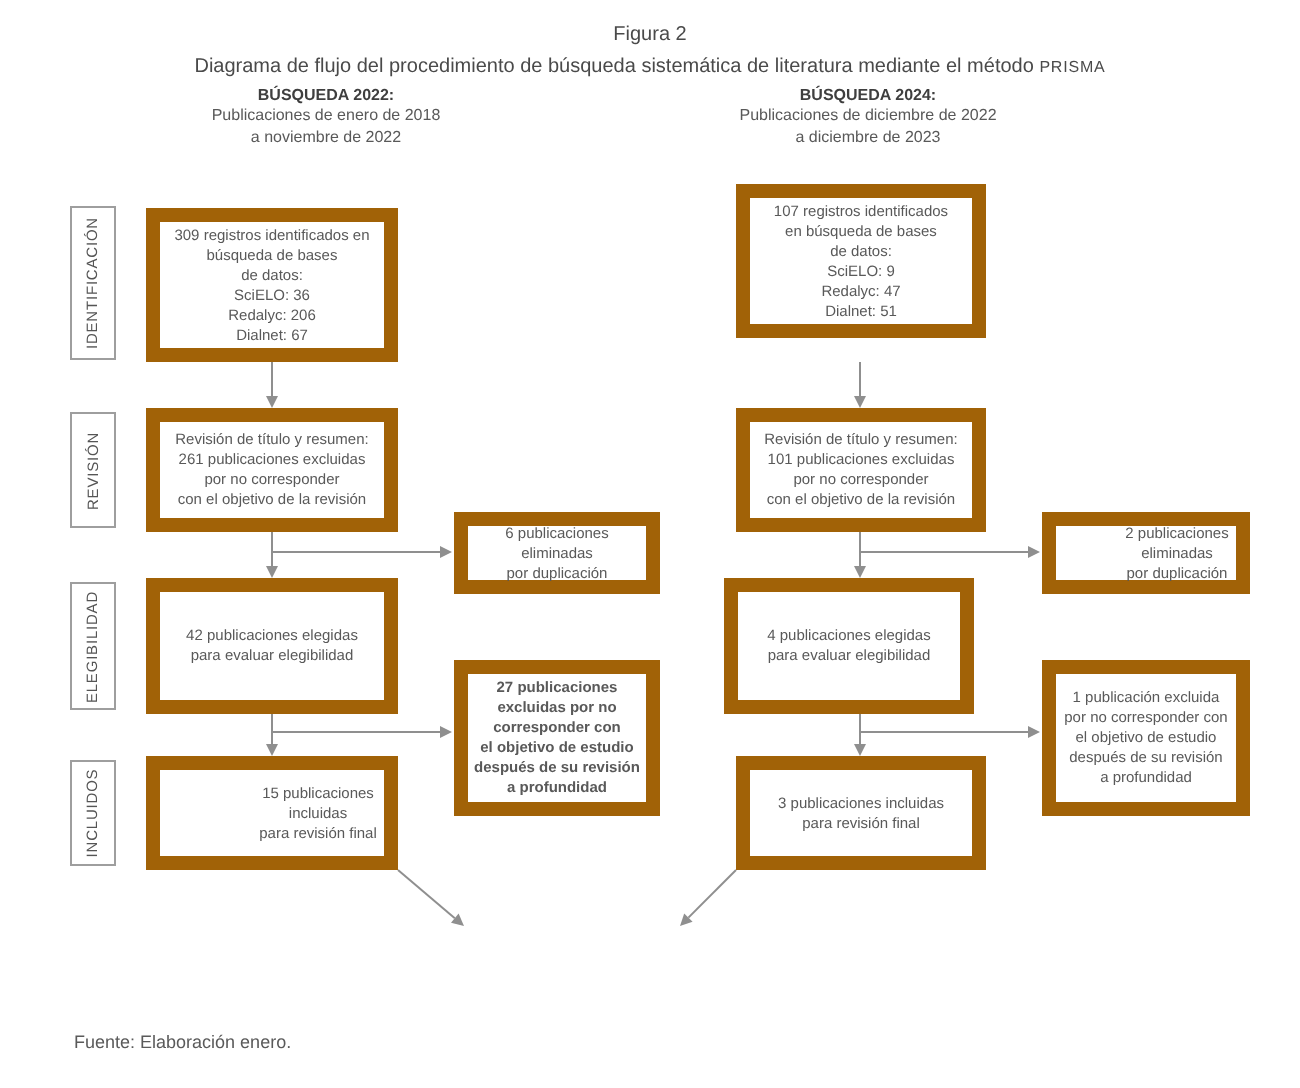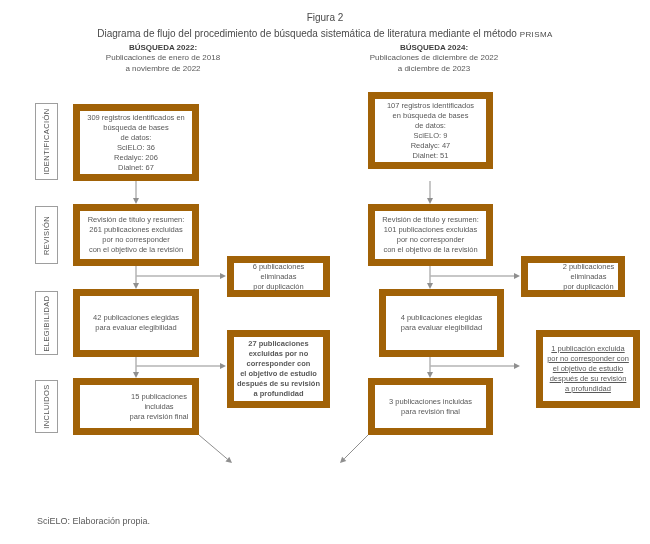--- a/index.html
+++ b/index.html
@@ -132,29 +132,29 @@
   <div class="abs fbox" style="left:368px;top:92px;width:125px;height:77px;">107 registros identificados
 en búsqueda de bases
 de datos:
 SciELO: 9
 Redalyc: 47
 Dialnet: 51</div>
   <div class="abs fbox" style="left:368px;top:204px;width:125px;height:62px;">Revisión de título y resumen:
 101 publicaciones excluidas
 por no corresponder
 con el objetivo de la revisión</div>
-  <div class="abs fbox" style="left:379px;top:289px;width:125px;height:68px;">4 publicaciones elegidas
+  <div class="abs fbox" style="left:362px;top:289px;width:125px;height:68px;">4 publicaciones elegidas
 para evaluar elegibilidad</div>
   <div class="abs fbox" style="left:368px;top:378px;width:125px;height:57px;">3 publicaciones incluidas
 para revisión final</div>
   <div class="abs fbox" style="left:521px;top:256px;width:104px;height:41px;padding-left:33px;">2 publicaciones
 eliminadas
 por duplicación</div>
-  <div class="abs fbox" style="left:536px;top:330px;width:104px;height:78px;text-decoration:underline;">1 publicación excluida
+  <div class="abs fbox" style="left:521px;top:330px;width:104px;height:78px;">1 publicación excluida
 por no corresponder con
 el objetivo de estudio
 después de su revisión
 a profundidad</div>
 
 
-  <div class="abs source-note">SciELO: Elaboración propia.</div>
+  <div class="abs source-note">Fuente: Elaboración enero.</div>
 
 </div>
 
 </body></html>

